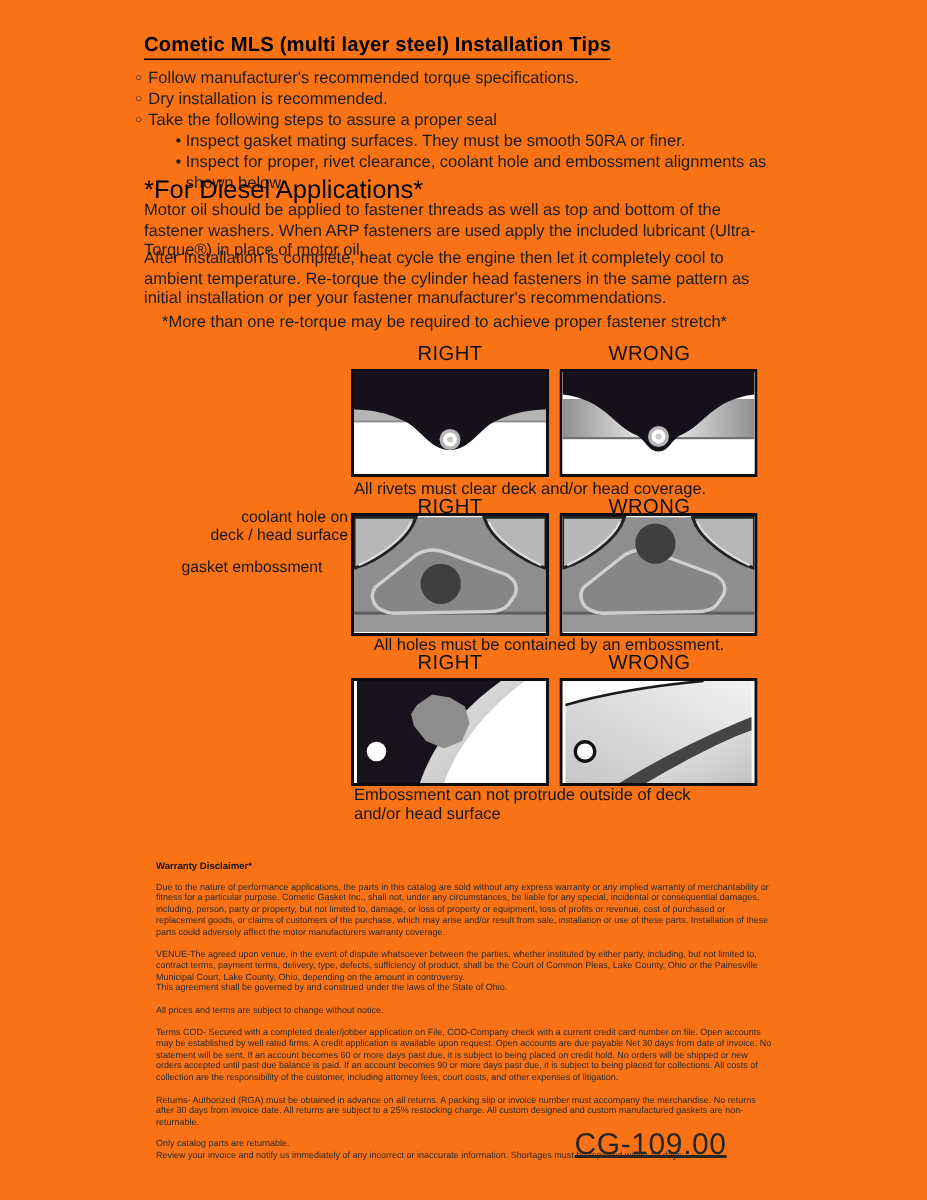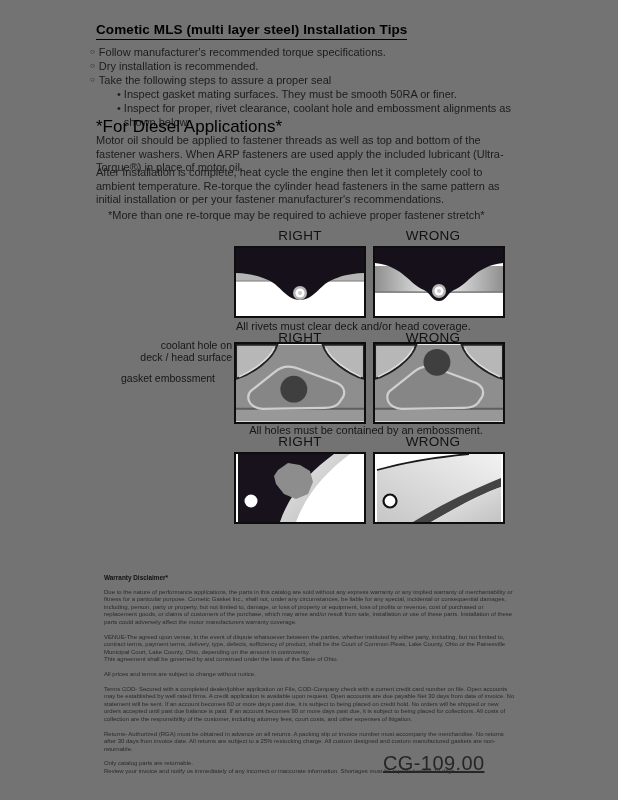--- a/index.html
+++ b/index.html
@@ -1,17 +1,17 @@
 <!DOCTYPE html>
 <html><head>
 <meta charset="utf-8">
 <style>
   html,body{margin:0;padding:0;background:#ffffff;}
   .page{
-    position:relative;width:618px;height:800px;background:#737373;
+    position:relative;width:618px;height:800px;background:#f97316;
     font-family:"Liberation Sans", sans-serif;color:#1c1c1c;overflow:hidden;
   }
   .abs{position:absolute;}
   .title{
     left:96px;top:22px;font-size:13.5px;font-weight:bold;color:#000;
     border-bottom:1.5px solid #000;padding-bottom:2px;letter-spacing:0.1px;
   }
   .tips{left:90px;top:45px;font-size:11px;line-height:14px;width:430px;}
   .tip{display:flex;align-items:flex-start;}
   .tip .b-open{font-size:8px;line-height:14px;margin-right:4px;margin-top:0px;}
@@ -180,20 +180,24 @@
         </linearGradient>
       </defs>
       <rect x="0" y="0" width="124" height="68" fill="url(#g3w1)"></rect>
       <path d="M0,0 H92 C60,3 28,8 0,16 Z" fill="#ffffff"></path>
       <path d="M0,16 C28,8 60,3 92,0" fill="none" stroke="#1a1a1a" stroke-width="1.8"></path>
       <path d="M124,24 C94,36 62,52 36,68 H54 C78,54 104,40 124,33 Z" fill="#444444"></path>
       <path d="M124,33 C104,40 78,54 54,68 H124 Z" fill="url(#g3w2)"></path>
       <circle cx="13" cy="47" r="6.5" fill="#ffffff" stroke="#111" stroke-width="2.2"></circle>
     </svg>
   </div>
+  <div class="abs cap" style="left:236px;top:524px;width:280px;line-height:12.5px;">
+    <div>Embossment can not protrude outside of deck</div>
+    <div>and/or head surface</div>
+  </div>
 
   <div class="abs disclaimer">
     <div class="dh">Warranty Disclaimer*</div>
     <div class="dp">Due to the nature of performance applications, the parts in this catalog are sold without any express warranty or any implied warranty of merchantability or fitness for a particular purpose.  Cometic Gasket Inc., shall not, under any circumstances, be liable for any special, incidental or consequential damages, including, person, party or property, but not limited to, damage, or loss of property or equipment, loss of profits or revenue, cost of purchased or replacement goods, or claims of customers of the purchase, which may arise and/or result from sale, installation or use of these parts.  Installation of these parts could adversely affect the motor manufacturers warranty coverage.</div>
     <div class="dp tight">VENUE-The agreed upon venue, in the event of dispute whatsoever between the parties, whether instituted by either party, including, but not limited to, contract terms, payment terms, delivery, type, defects, sufficiency of product, shall be the Court of Common Pleas, Lake County, Ohio or the Painesville Municipal Court, Lake County, Ohio, depending on the amount in controversy.</div>
     <div class="dp">This agreement shall be governed by and construed under the laws of the State of Ohio.</div>
     <div class="dp">All prices and terms are subject to change without notice.</div>
     <div class="dp">Terms COD- Secured with a completed dealer/jobber application on File, COD-Company check with a current credit card number on file.  Open accounts may be established by well rated firms.  A credit application is available upon request.  Open accounts are due payable Net 30 days from date of invoice.  No statement will be sent.  If an account becomes 60 or more days past due, it is subject to being placed on credit hold.  No orders will be shipped or new orders accepted until past due balance is paid.  If an account becomes 90 or more days past due, it is subject to being placed for collections.  All costs of collection are the responsibility of the customer, including attorney fees, court costs, and other expenses of litigation.</div>
     <div class="dp">Returns- Authorized (RGA) must be obtained in advance on all returns.  A packing slip or invoice number must accompany the merchandise.  No returns after 30 days from invoice date.  All returns are subject to a 25% restocking charge.  All custom designed and custom manufactured gaskets are non-returnable.</div>
     <div class="dp tight">Only catalog parts are returnable.</div>

